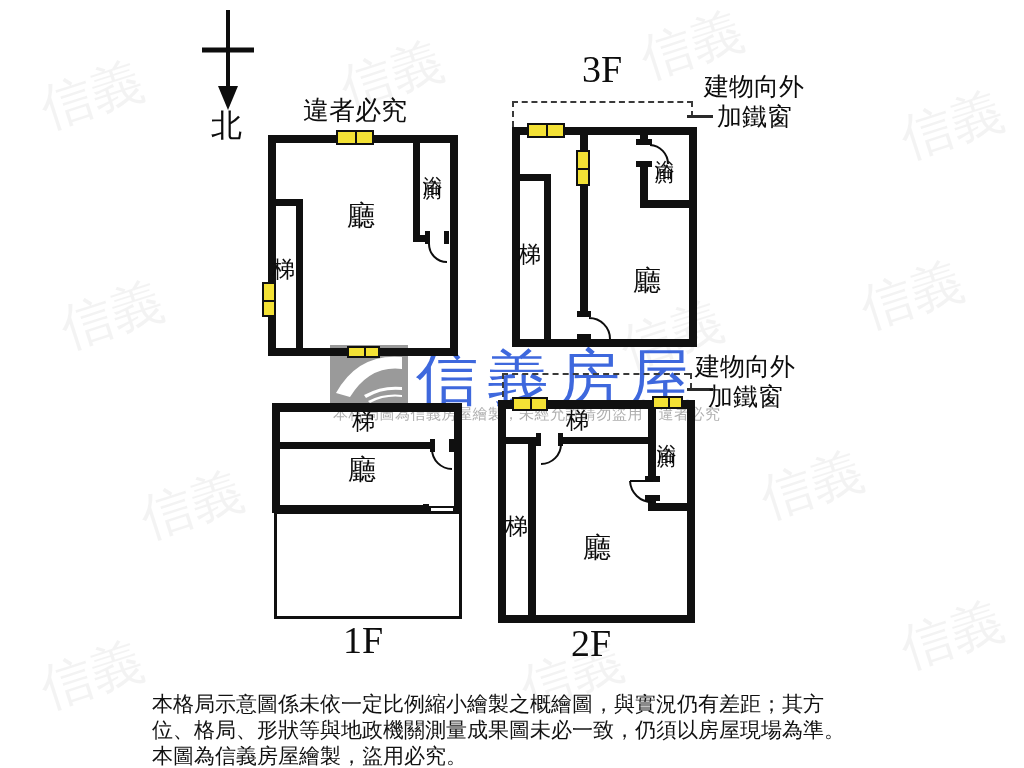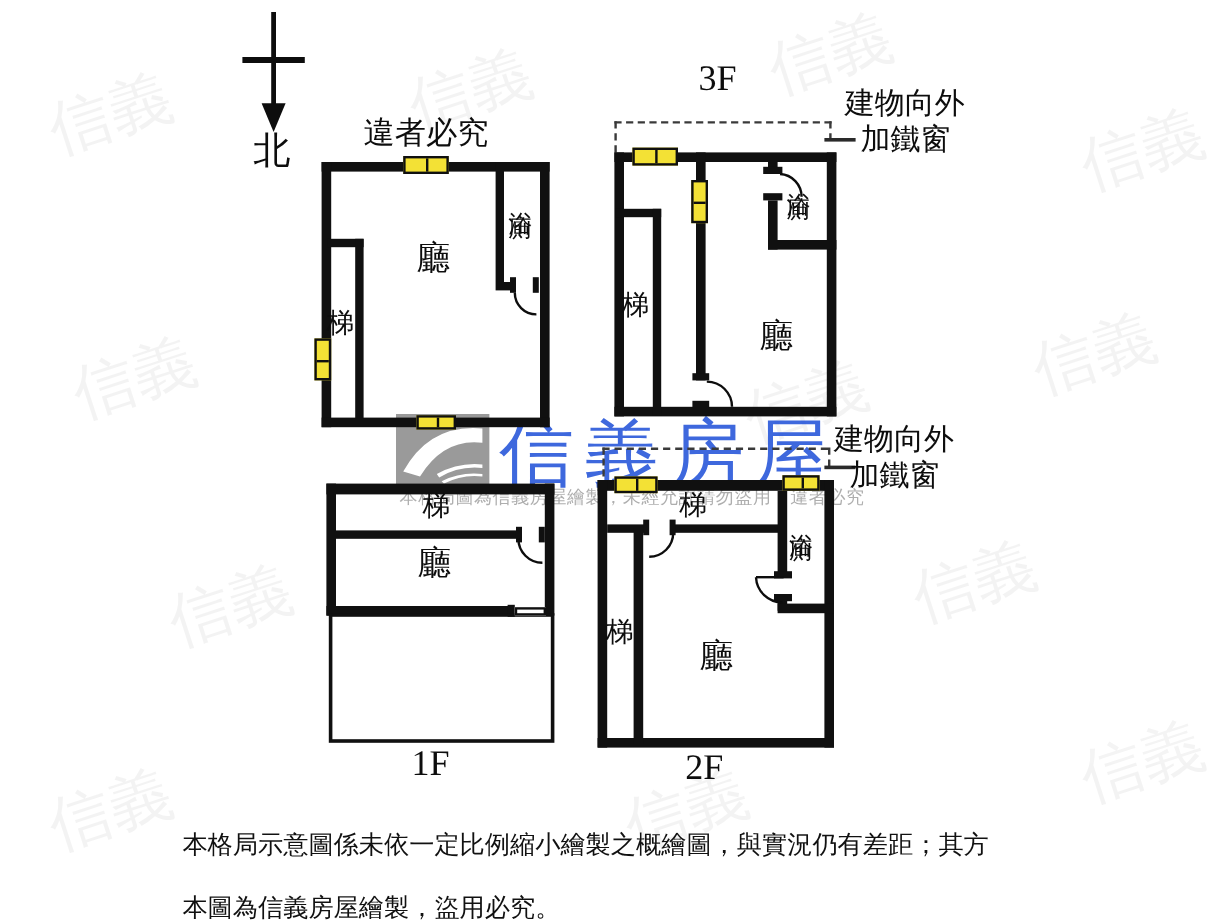--- a/index.html
+++ b/index.html
@@ -23,21 +23,21 @@
   .dash-h{position:absolute;border-top:2px dashed #3a3a3a;z-index:2;}
   .dash-v{position:absolute;border-left:2px dashed #3a3a3a;z-index:2;}
   .tick{position:absolute;background:#2a2a2a;z-index:2;}
   .thin-rect{position:absolute;border:3px solid #101010;box-sizing:border-box;z-index:2;background:transparent;}
   .threshold{position:absolute;border:2px solid #101010;background:#fff;box-sizing:border-box;z-index:3;}
   #overlay{position:absolute;left:0;top:0;z-index:3;pointer-events:none;}
   
   .lbl{position:absolute;color:#0d0d0d;z-index:4;white-space:nowrap;
        font-family:"Liberation Serif",serif;line-height:1.05;}
   .vtext{writing-mode:vertical-rl;text-orientation:upright;letter-spacing:3px;}
-  .floor-id{font-size:30px;}
+  .floor-id{font-size:38px;}
   .room{font-size:28px;}
   .stair{font-size:23px;}
   .bath{font-size:20px;}
   .note{font-size:25px;}
   .big-title{font-size:26px;}
   .arcade-lbl{font-size:38px;font-weight:bold;letter-spacing:4px;}
   .disc{position:absolute;left:152px;color:#111;font-size:21px;z-index:4;
         font-family:"Liberation Serif",serif;white-space:nowrap;}
 </style>
 </head>
@@ -173,15 +173,16 @@
 
   <div class="lbl floor-id" style="left:571px;top:624px;">2F</div>
   <div class="lbl stair" style="left:566px;top:409px;">梯</div>
   <div class="lbl stair" style="left:505px;top:515px;">梯</div>
   <div class="lbl room" style="left:583px;top:533px;">廳</div>
   <div class="lbl bath vtext" style="left:656px;top:428px;">浴廁</div>
   <div class="lbl note" style="left:695px;top:354px;">建物向外</div>
   <div class="lbl note" style="left:708px;top:384px;">加鐵窗</div>
 
   <div class="disc" style="top:690px;">本格局示意圖係未依一定比例縮小繪製之概繪圖，與實況仍有差距；其方</div>
+  <div class="disc" style="top:716px;">位、格局、形狀等與地政機關測量成果圖未必一致，仍須以房屋現場為準。</div>
   <div class="disc" style="top:742px;">本圖為信義房屋繪製，盜用必究。</div>
 
 </div>
 
 </body></html>

